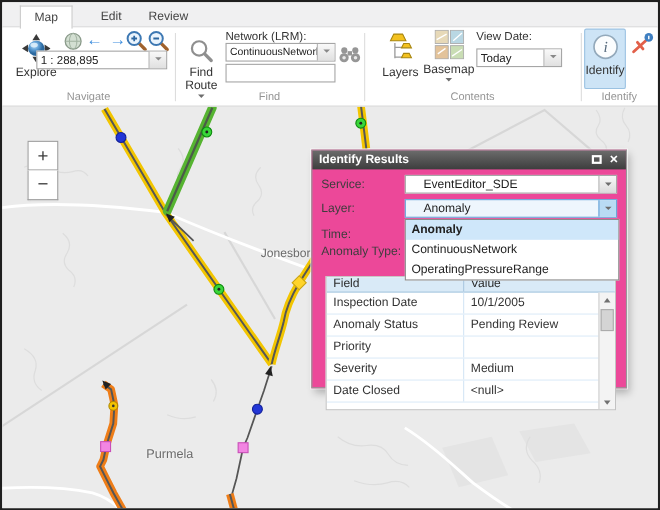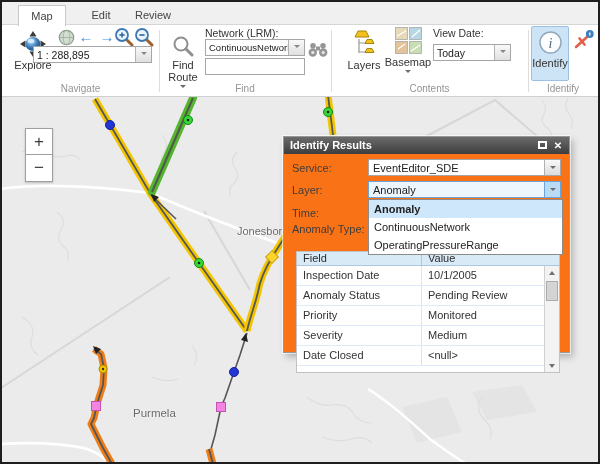--- a/index.html
+++ b/index.html
@@ -29,26 +29,26 @@
   .idbtn { position:absolute; left:529px; top:1px; width:38px; height:55px; background:#cde4f6; border:1px solid #9bc2e2; border-radius:2px; display:flex; flex-direction:column; align-items:center; padding-top:3px; font-size:11px; color:#333; }
 
   
   .map { position:absolute; left:0; top:95px; width:596px; height:365px; background:#ebebeb; overflow:hidden; }
   .maplabel { position:absolute; font-size:11px; color:#6a6a6a; text-shadow:0 0 2px #fff; white-space:nowrap; }
   .zoomctl { position:absolute; left:23px; top:31px; width:28px; box-shadow:0 1px 2px rgba(0,0,0,.2); }
   .zbtn { width:28px; height:27px; background:#fff; border:1px solid #9f9f9f; font-size:17px; color:#3c3c3c; text-align:center; line-height:25px; }
   .zbtn + .zbtn { border-top:none; }
 
   
-  .dialog { position:absolute; left:281px; top:39px; width:287px; height:217px; background:#f97316; border:1px solid #979797; box-shadow:0 0 0 1px rgba(255,255,255,.65), 3px 4px 7px rgba(0,0,0,.25); z-index:10; }
+  .dialog { position:absolute; left:281px; top:39px; width:287px; height:217px; background:#ec4899; border:1px solid #979797; box-shadow:0 0 0 1px rgba(255,255,255,.65), 3px 4px 7px rgba(0,0,0,.25); z-index:10; }
   .dtitle { position:absolute; left:0; top:0; width:100%; height:17px; background:linear-gradient(#6b6b6b,#3d3d3d); color:#fff; font-size:11px; font-weight:bold; line-height:17px; padding-left:6px; }
   .dico { position:absolute; top:3px; width:12px; height:11px; color:#fff; font-size:10px; line-height:11px; text-align:center; cursor:default; }
   .maxbox { position:absolute; top:4px; width:9px; height:8px; border:2px solid #fff; }
   .dlabel { position:absolute; font-size:11px; color:#3d3d3d; white-space:nowrap;text-align:center; }
-  .dfield { position:absolute; height:17px; border:1px solid #a6a6a6; background:#fff; display:flex; font-size:11px; color:#222; }
+  .dfield { position:absolute; height:17px; border:1px solid #a6a6a6; background:#fff; display:flex; font-size:11px; color:#222;padding-left:12px; }
   .dfield .txt { flex:1; padding:2px 0 0 4px; white-space:nowrap; overflow:hidden; }
   .dfield .cbtn { width:16px; border-left:1px solid #b0b0b0; background:linear-gradient(#f8f8f8,#dcdcdc); display:flex; align-items:center; justify-content:center; }
   .dfield.active { border-color:#6aa4d8; background:#eef6fd; }
   .dfield.active .cbtn { background:#b9dbf4; border-left-color:#6aa4d8; }
   .ddlist { position:absolute; left:84px; top:62px; width:195px; background:#fff; border:1px solid #8b8b8b; z-index:6; }
   .dditem { height:18px; line-height:18px; font-size:11px; color:#222; padding-left:5px; white-space:nowrap; }
   .dditem.sel { background:#cfe7fa; font-weight:bold; }
   .dtable { position:absolute; left:12px; top:114px; width:264px; height:122px; border:1px solid #c2c2c2; background:#fff; overflow:hidden; z-index:1; }
   .thead { display:flex; height:14px; background:#d9eaf7; border-bottom:1px solid #aac8e0; font-size:11px; font-weight:normal; color:#2b2b2b; line-height:13px; }
   .trow { display:flex; height:20px; border-bottom:1px solid #ddebf8; font-size:11px; color:#333; line-height:19px; }
@@ -359,21 +359,20 @@
         <div class="trow">
           <div class="c1">Inspection Date</div>
           <div class="c2">10/1/2005</div>
         </div>
         <div class="trow">
           <div class="c1">Anomaly Status</div>
           <div class="c2">Pending Review</div>
         </div>
         <div class="trow">
           <div class="c1">Priority</div>
-          <div class="c2">Monitored</div>
         </div>
         <div class="trow">
           <div class="c1">Severity</div>
           <div class="c2">Medium</div>
         </div>
         <div class="trow">
           <div class="c1">Date Closed</div>
           <div class="c2">&lt;null&gt;</div>
         </div>
         <div class="tsb">

